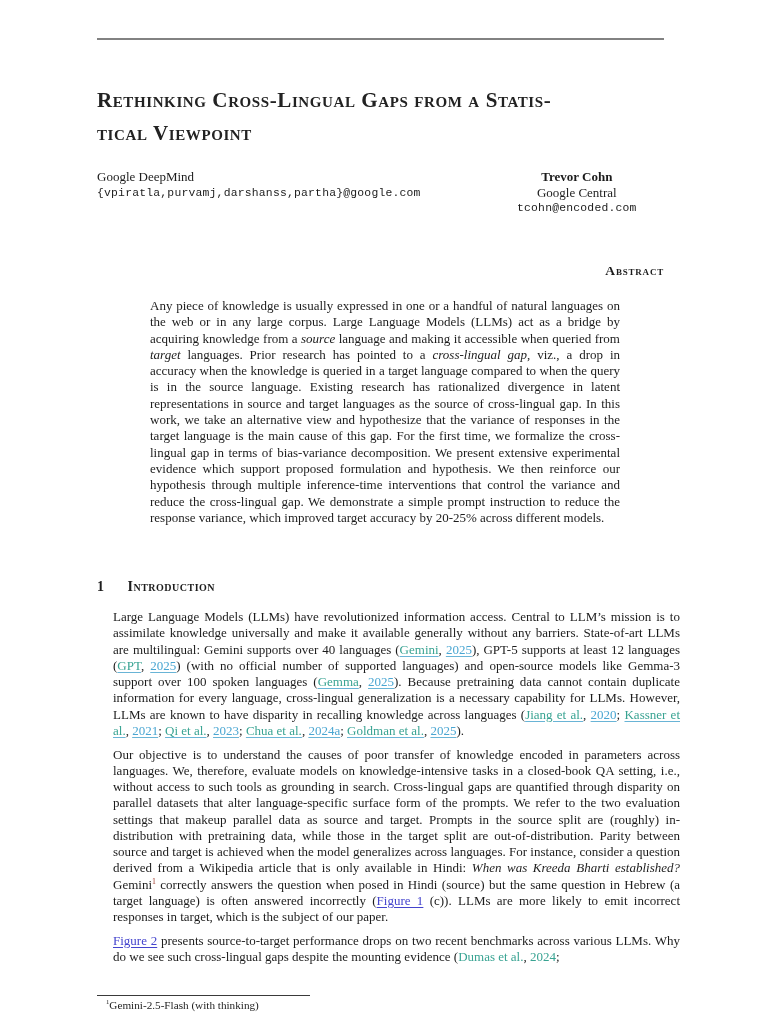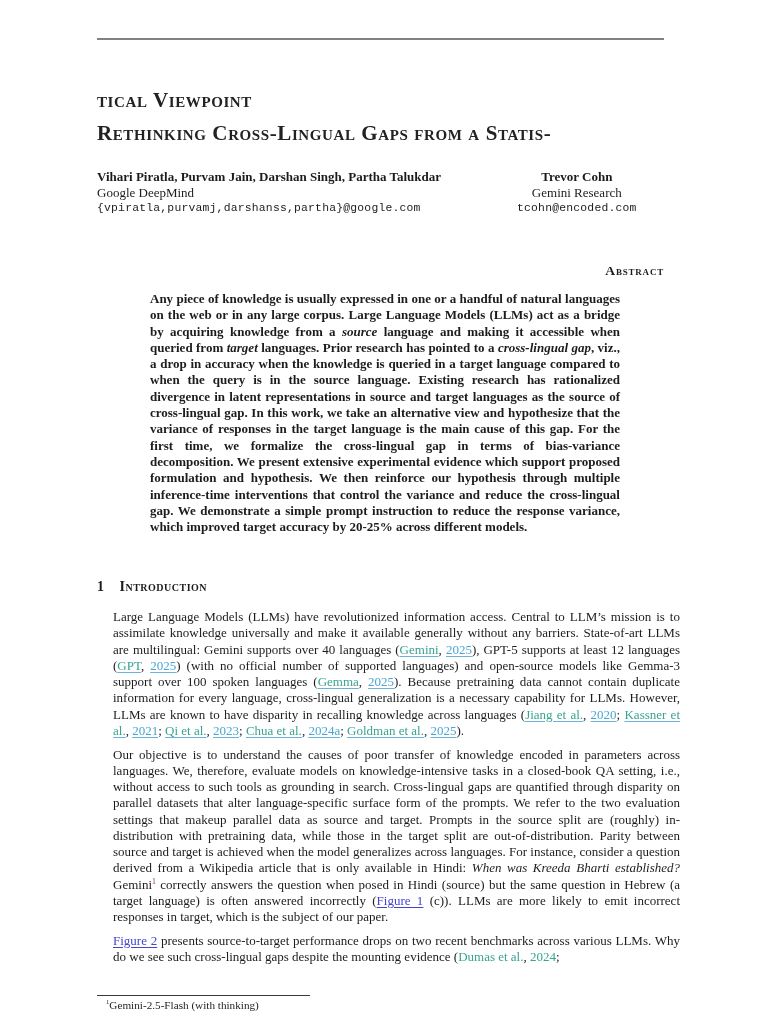--- a/index.html
+++ b/index.html
@@ -42,29 +42,29 @@
   .author-email{
     font-family:"Liberation Mono", monospace;
     font-size:11.4px;line-height:15.5px;margin-top:1px;letter-spacing:0.2px;
   }
   .abstract-head{
     position:absolute;left:97px;top:263px;width:567px;
     text-align:right;font-variant:small-caps;font-weight:bold;
     font-size:13.5px;letter-spacing:0.8px;
   }
   .abstract-body{
-    position:absolute;left:150px;top:291px;width:470px;
-    font-size:13px;line-height:16.3px;text-align:justify;font-weight:bold;
+    position:absolute;left:150px;top:298px;width:470px;
+    font-size:13px;line-height:16.3px;text-align:justify;
   }
   .section-head{
     position:absolute;left:97px;top:579px;width:567px;
     font-size:14px;font-weight:bold;font-variant:small-caps;letter-spacing:0.5px;
   }
   .section-num{display:inline-block;}
-  .section-title{display:inline-block;margin-left:15px;}
+  .section-title{display:inline-block;margin-left:23px;}
   .intro-body{
     position:absolute;left:113px;top:609px;width:567px;
     font-size:13px;line-height:16.25px;text-align:justify;
   }
   .intro-body p{margin-bottom:7.5px;}
   .footnote{
     position:absolute;left:97px;top:995px;width:567px;
   }
   .footnote-rule{width:213px;height:1px;background:#3a3a3a;margin-bottom:3px;}
   .footnote-text{font-size:11.2px;line-height:13px;padding-left:9px;}
@@ -80,33 +80,32 @@
   .run-sp{vertical-align:super;font-size:60%;line-height:0;}
 </style>
 </head>
 <body>
 
 <div class="page">
 
   <div class="top-rule"></div>
 
   <div class="title">
+    <div>Rethinking Cross-Lingual Gaps from a Statis-</div>
     <div>tical Viewpoint</div>
-    <div>Rethinking Cross-Lingual Gaps from a Statis-</div>
   </div>
 
   <div class="authors">
     <div class="author-col-left">
-      <div class="author-names">Vihari Piratla, Purvam Jain, Darshan Singh, Partha Talukdar</div>
       <div class="author-affil">Google DeepMind</div>
       <div class="author-email">{vpiratla,purvamj,darshanss,partha}@google.com</div>
     </div>
     <div class="author-col-right">
       <div class="author-names">Trevor Cohn</div>
-      <div class="author-affil">Gemini Research</div>
+      <div class="author-affil">Google Central</div>
       <div class="author-email">tcohn@encoded.com</div>
     </div>
   </div>
 
   <div class="abstract-head">Abstract</div>
 
   <div class="abstract-body"><span class="run-t">Any piece of knowledge is usually expressed in one or a handful of natural languages on the web or in any large corpus. Large Language Models (LLMs) act as a bridge by acquiring knowledge from a </span><span class="run-i">source</span><span class="run-t"> language and making it accessible when queried from </span><span class="run-i">target</span><span class="run-t"> languages. Prior research has pointed to a </span><span class="run-i">cross-lingual gap</span><span class="run-t">, viz., a drop in accuracy when the knowledge is queried in a target language compared to when the query is in the source language. Existing research has rationalized divergence in latent representations in source and target languages as the source of cross-lingual gap. In this work, we take an alternative view and hypothesize that the variance of responses in the target language is the main cause of this gap. For the first time, we formalize the cross-lingual gap in terms of bias-variance decomposition. We present extensive experimental evidence which support proposed formulation and hypothesis. We then reinforce our hypothesis through multiple inference-time interventions that control the variance and reduce the cross-lingual gap. We demonstrate a simple prompt instruction to reduce the response variance, which improved target accuracy by 20-25% across different models.</span></div>
 
   <div class="section-head">
     <span class="section-num">1</span><span class="section-title">Introduction</span>

